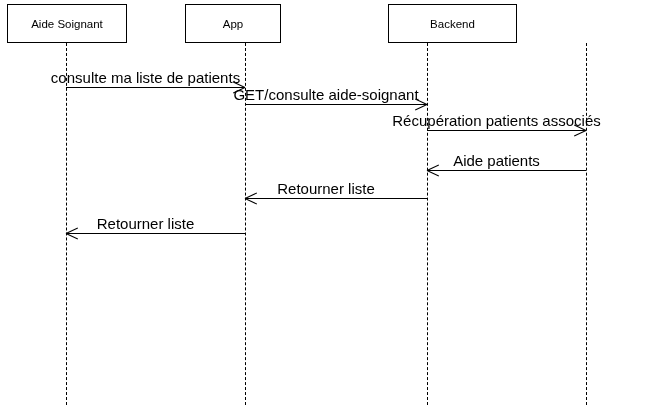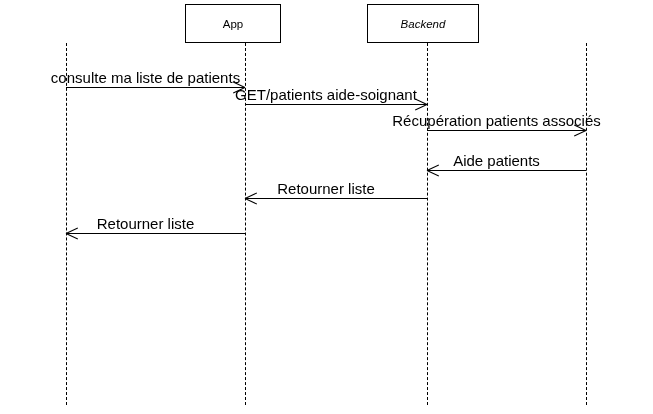--- a/index.html
+++ b/index.html
@@ -24,21 +24,21 @@
     background: #ffffff;
     border: 1.5px solid #000000;
     box-sizing: border-box;
     display: flex;
     align-items: center;
     justify-content: center;
     font-size: 11.5px;
   }
   .p1 { left: 7px;   width: 120px; }
   .p2 { left: 185px; width: 96px; }
-  .p3 { left: 367px; width: 112px; font-style: italic; }
+  .p3 { left: 388px; width: 129px; }
   .p4 { left: 525px; width: 125px; }
   
   .lifeline {
     position: absolute;
     top: 43px;
     height: 362px;
     width: 0;
     border-left: 1px dashed #000000;
   }
   .l1 { left: 66px; }
@@ -101,40 +101,43 @@
     transform-origin: 0 50%;
   }
   .head.left::before { transform: rotate(25deg); }
   .head.left::after  { transform: rotate(-25deg); }
 </style>
 </head>
 <body>
 
 <div id="diagram">
 
+  <div class="participant p1">
+    <span>Aide Soignant</span>
+  </div>
   <div class="participant p2">
     <span>App</span>
   </div>
   <div class="participant p3">
     <span>Backend</span>
   </div>
 
   <div class="lifeline l1"></div>
   <div class="lifeline l2"></div>
   <div class="lifeline l3"></div>
   <div class="lifeline l4"></div>
 
   <div class="msg m1">
     <span class="msg-label">consulte ma liste de patients</span>
     <span class="msg-line"></span>
     <span class="head right"></span>
   </div>
 
   <div class="msg m2">
-    <span class="msg-label">GET/patients aide-soignant</span>
+    <span class="msg-label">GET/consulte aide-soignant</span>
     <span class="msg-line"></span>
     <span class="head right"></span>
   </div>
 
   <div class="msg m3">
     <span class="msg-label">Récupération patients associés</span>
     <span class="msg-line"></span>
     <span class="head right"></span>
   </div>
 

